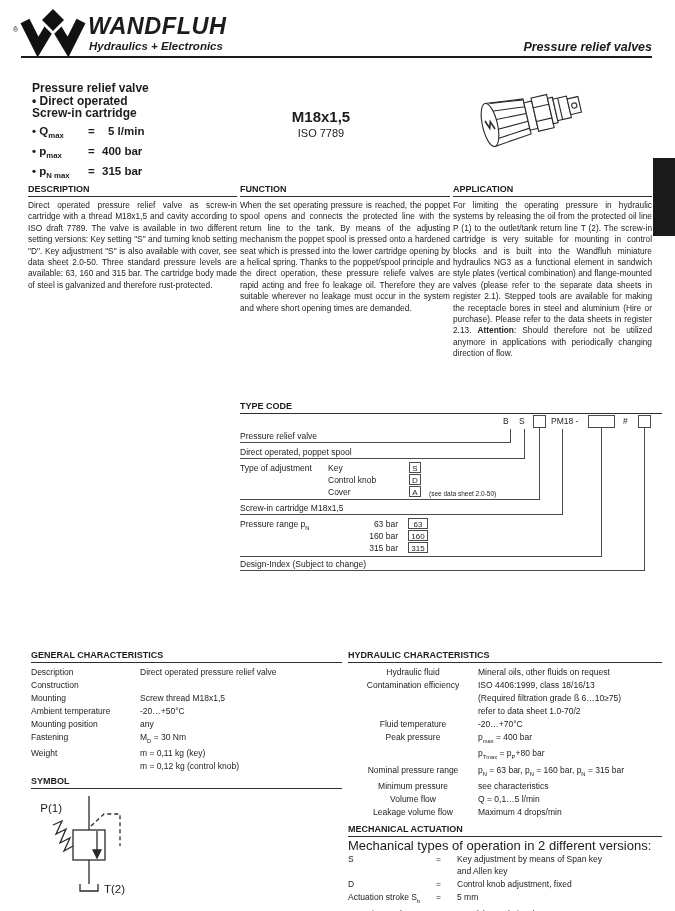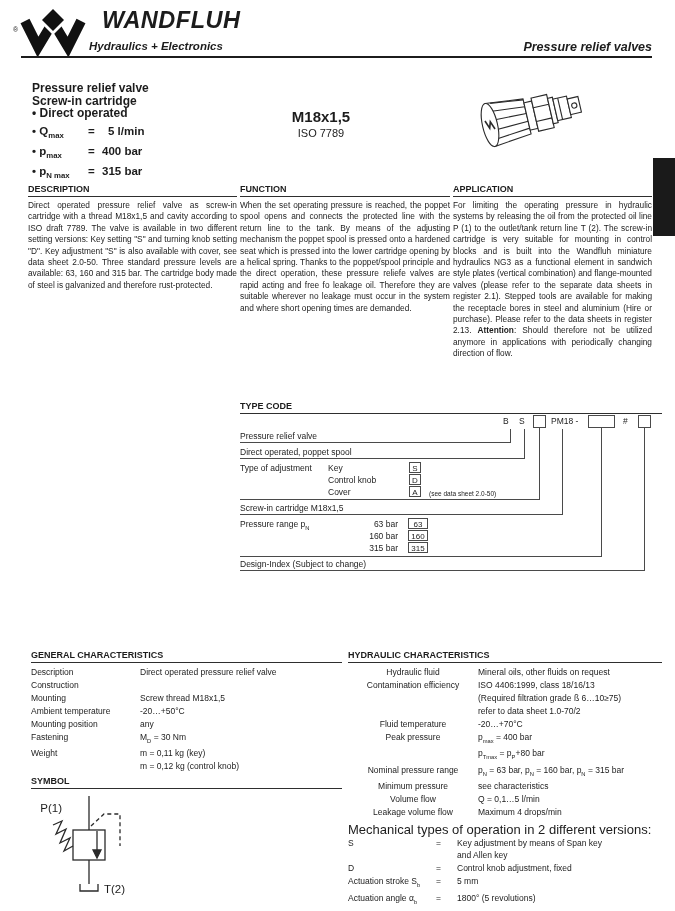--- a/index.html
+++ b/index.html
@@ -56,29 +56,29 @@
 <div id="page" data-name="datasheet-page">
 
   <div class="abs" style="left:20px;top:8px;width:66px;height:48px;" data-name="wandfluh-logo-icon">
     <svg width="66" height="48" viewBox="0 0 66 48">
       <path d="M5,13 L18,39 L33,14 L48,39 L61,13" fill="none" stroke="#111" stroke-width="10" stroke-linejoin="miter"></path>
       <polygon points="33,-3 48,12 33,27 18,12" fill="#fff"></polygon>
       <polygon points="33,1 44,12 33,23 22,12" fill="#111"></polygon>
     </svg>
   </div>
   <div class="abs reg" style="left:13px;top:26px;" data-name="registered-mark">®</div>
-  <div class="abs brand" style="left:88px;top:7px;margin-left:14px;" data-name="brand-name">WANDFLUH</div>
+  <div class="abs brand" style="left:88px;top:13px;" data-name="brand-name">WANDFLUH</div>
   <div class="abs brand-sub" style="left:89px;top:39px;" data-name="brand-subtitle">Hydraulics + Electronics</div>
   <div class="abs doc-title" style="left:420px;top:40px;width:232px;" data-name="document-title">Pressure relief valves</div>
   <div class="abs hrule" style="left:21px;top:56px;width:631px;" data-name="header-rule"></div>
 
   <div class="abs" style="left:32px;top:82px;width:200px;" data-name="title-block">
     <div class="tb-line" data-name="valve-title-line1">Pressure relief valve</div>
+    <div class="tb-line" data-name="valve-feature-bullet"><span>•</span> <span>Direct operated</span></div>
     <div class="tb-line" data-name="valve-title-line2">Screw-in  cartridge</div>
-    <div class="tb-line" data-name="valve-feature-bullet"><span>•</span> <span>Direct operated</span></div>
     <div class="spec-row" data-name="spec-qmax">
       <span class="spec-sym"><span>•</span> <span>Q<sub>max</sub></span></span>
       <span class="spec-eq">=</span>
       <span class="spec-val" style="padding-left:6px;">5 l/min</span>
     </div>
     <div class="spec-row" data-name="spec-pmax">
       <span class="spec-sym"><span>•</span> <span>p<sub>max</sub></span></span>
       <span class="spec-eq">=</span>
       <span class="spec-val">400 bar</span>
     </div>
@@ -280,20 +280,21 @@
         <polyline points="71,36 84,24 100,24 100,56" stroke-dasharray="4,3"></polyline>
         <line x1="69" y1="70" x2="69" y2="94"></line>
         <polyline points="60,94 60,101 78,101 78,94"></polyline>
       </g>
       <text x="42" y="22" font-size="11.5" font-family="Liberation Sans, sans-serif" fill="#1c1c1c" text-anchor="end" data-name="port-p-label" id="sym-p">P(1)</text>
       <text x="84" y="103" font-size="11.5" font-family="Liberation Sans, sans-serif" fill="#1c1c1c" data-name="port-t-label" id="sym-t">T(2)</text>
     </svg>
   </div>
 
   <div class="char-table mech" style="left:348px;top:789px;width:314px;" data-name="mechanical-actuation-section">
+    <div class="tbl-head" data-name="mechanical-actuation-heading">MECHANICAL ACTUATION</div>
     <div class="mech-intro" data-name="mechanical-actuation-intro">Mechanical types of operation in 2 different versions:</div>
     <div data-name="mechanical-actuation-table">
         <div class="char-row" data-name="table-row">
           <span class="char-label" data-name="row-label">S</span>
           <span class="char-eq" data-name="row-equals">=</span>
           <span class="char-value" data-name="row-value">Key adjustment by means of Span key</span>
         </div>
         <div class="char-row" data-name="table-row">
           <span class="char-label" data-name="row-label"></span>
           <span class="char-eq" data-name="row-equals"></span>

